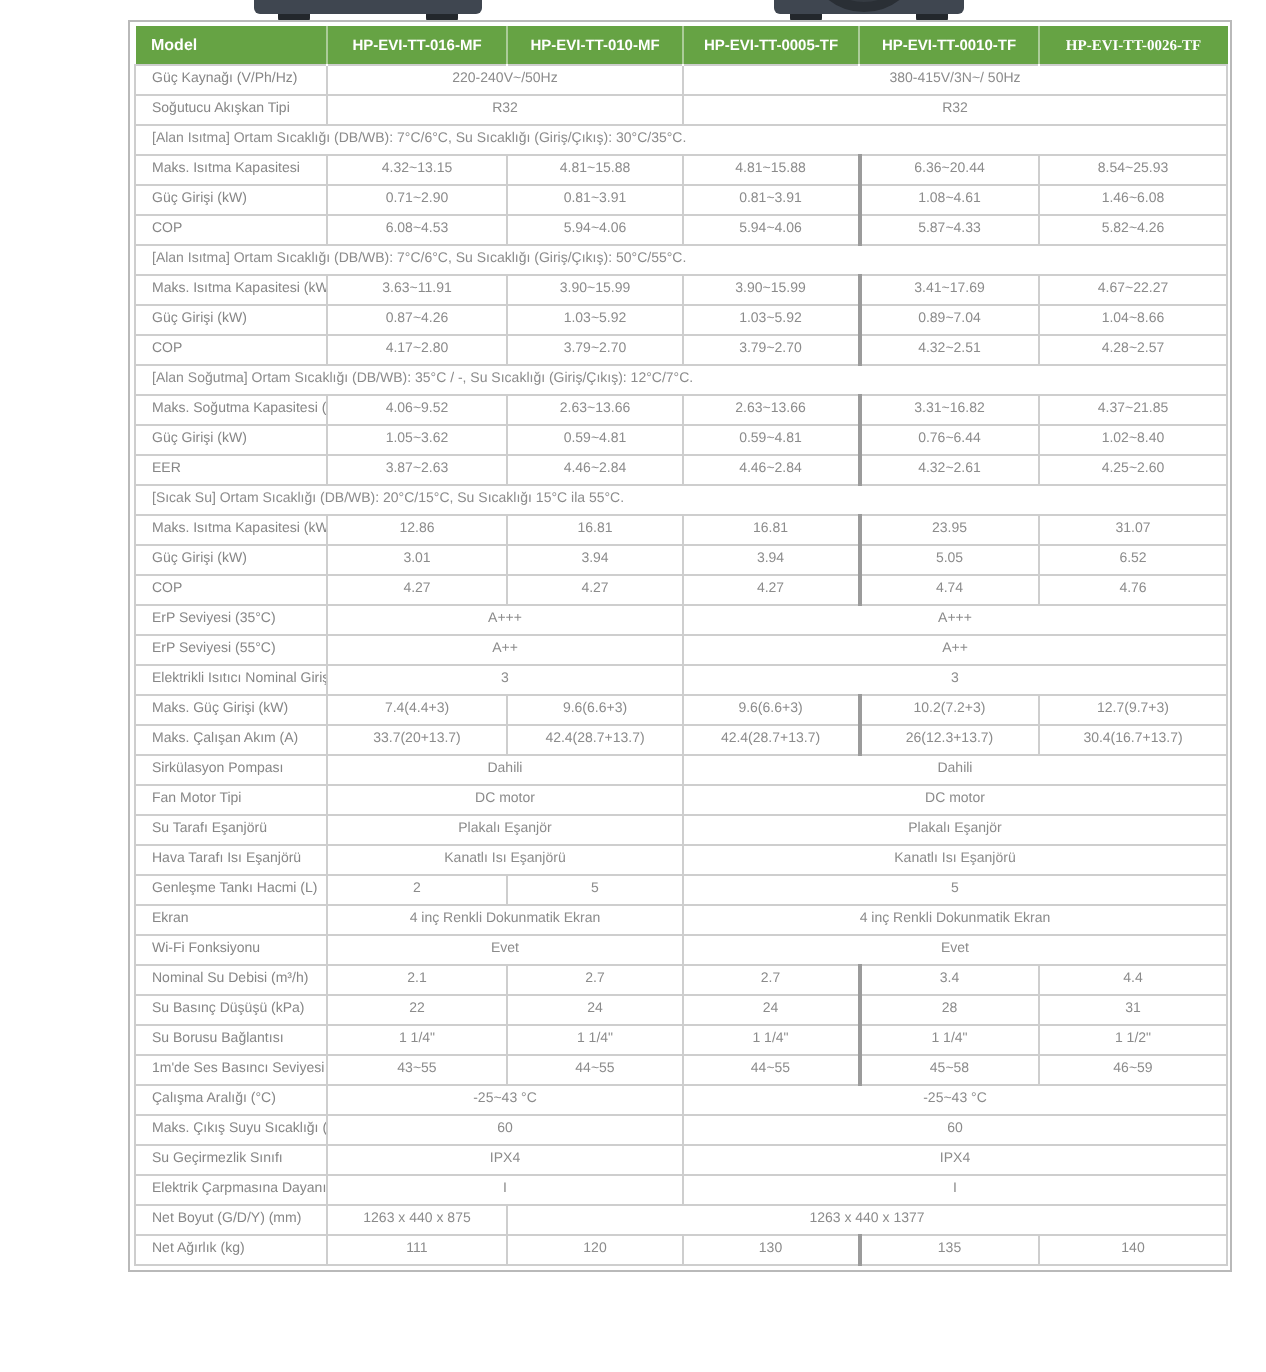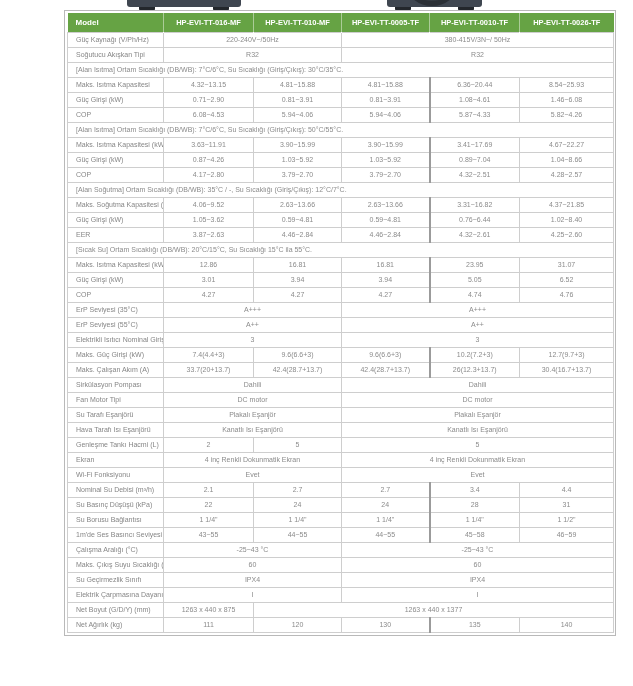--- a/index.html
+++ b/index.html
@@ -23,21 +23,21 @@
            border:1px solid #b9b9b9; padding:2px; background:#fff; }
   table { border-collapse:collapse; table-layout:fixed; width:546px; }
   col.c-label { width:96px; }
   col.c1 { width:90px; } col.c2 { width:88px; } col.c3 { width:88px; }
   col.c4 { width:90px; } col.c5 { width:94px; }
 
   thead td { background:#66a344; color:#ffffff; font-size:7.5px; font-weight:bold;
              height:19px; text-align:center; vertical-align:middle;
              border:1px solid rgba(255,255,255,.45); border-top:none; border-bottom:none; }
   thead td.model { text-align:left; padding-left:8px; font-size:8px; border-left:none; }
-  thead td:last-child { border-right:none; }
+  thead td:last-child { border-right:none;font-family:Liberation Serif, serif; }
 
   tbody td { border:1px solid #cecece; color:#8b8b8b; font-size:7px;
              height:15px; text-align:center; vertical-align:middle;
              white-space:nowrap; overflow:hidden; }
   tbody td.lbl { text-align:left; padding-left:8px; color:#868686; }
   tbody td.sec { text-align:left; padding-left:8px; color:#8b8b8b; }
   tbody td.heavy { border-left:2px solid #9b9b9b; }
 </style>
 </head>
 <body>

